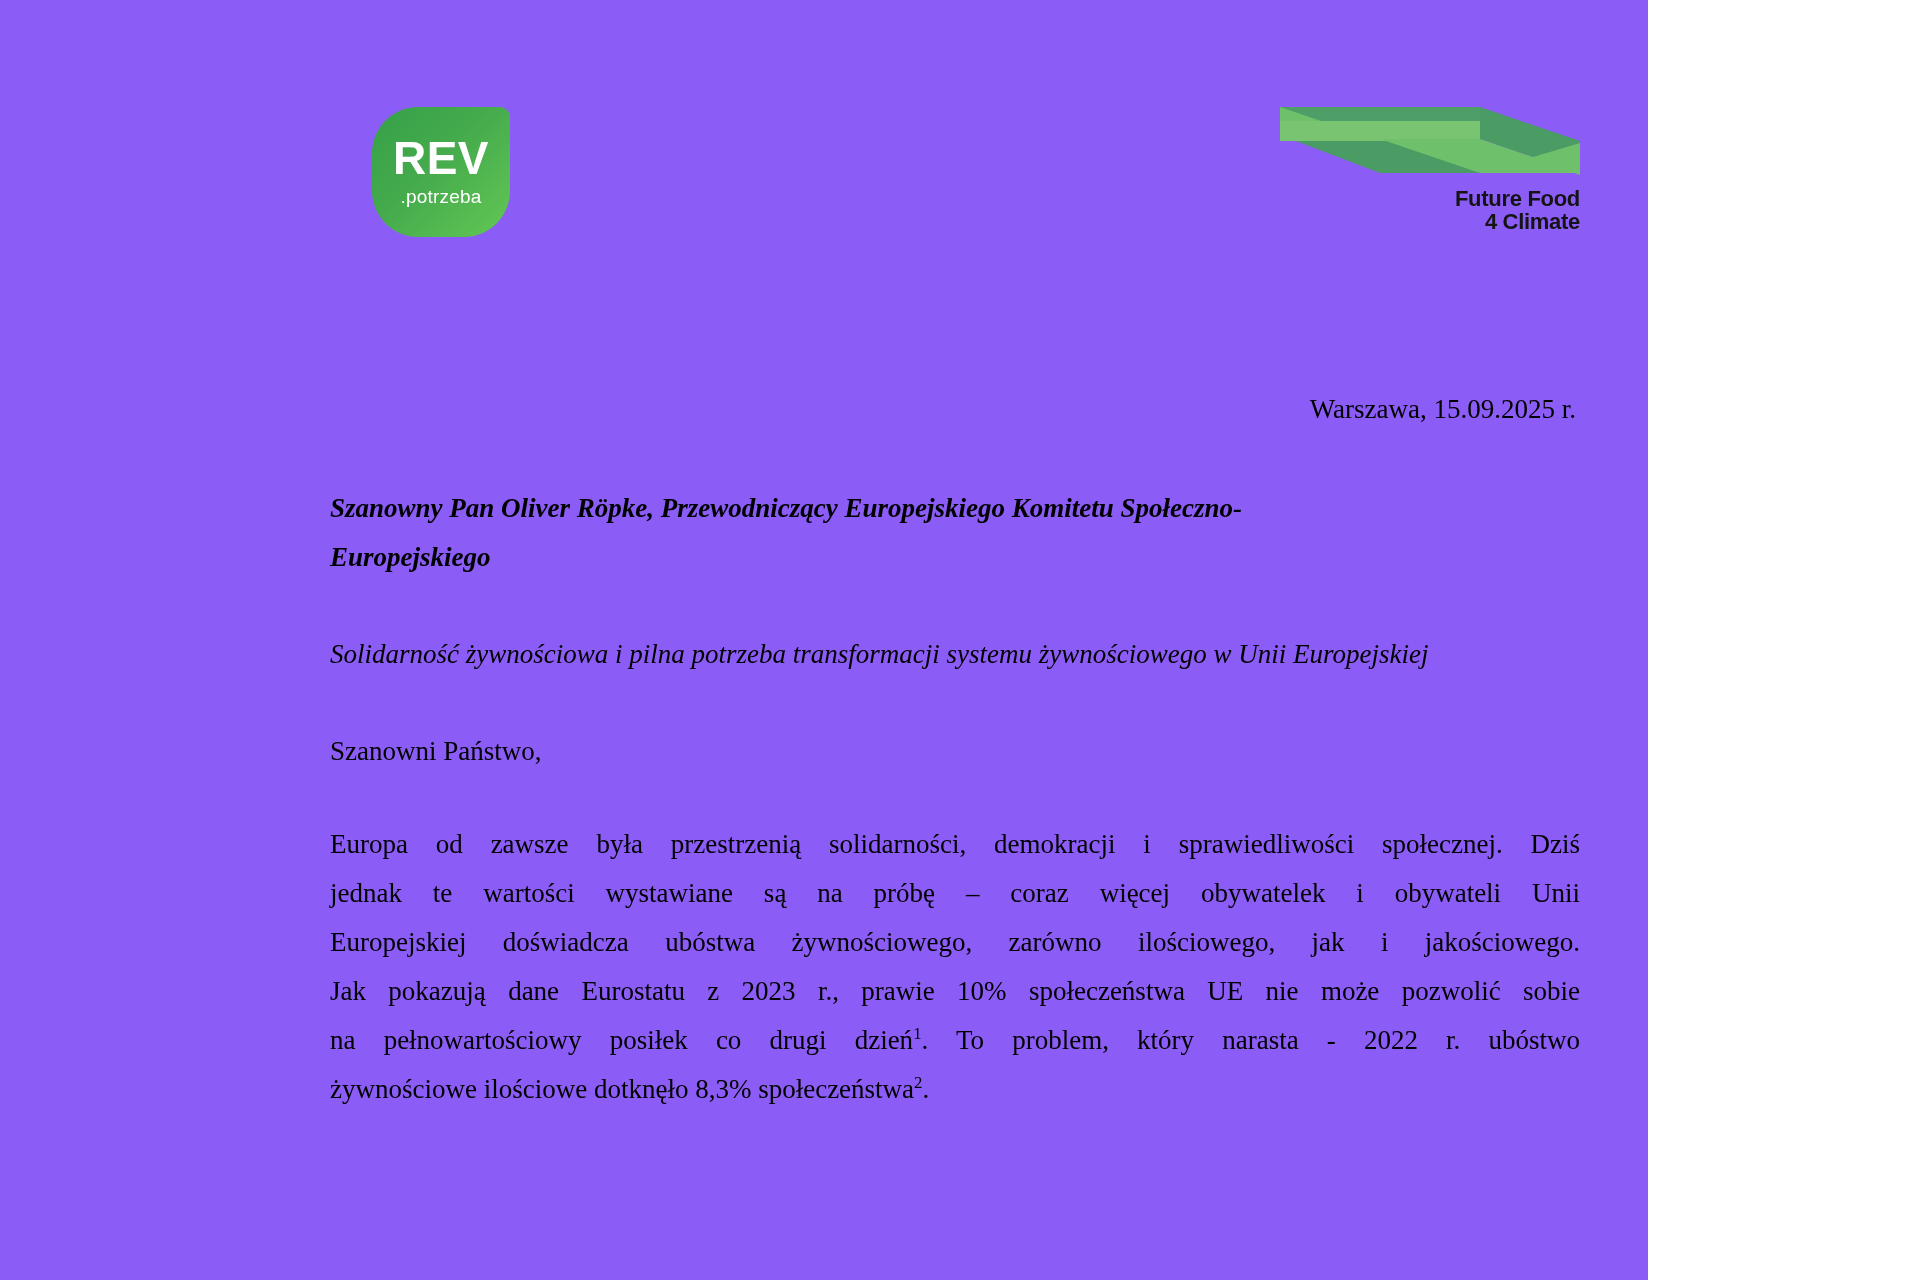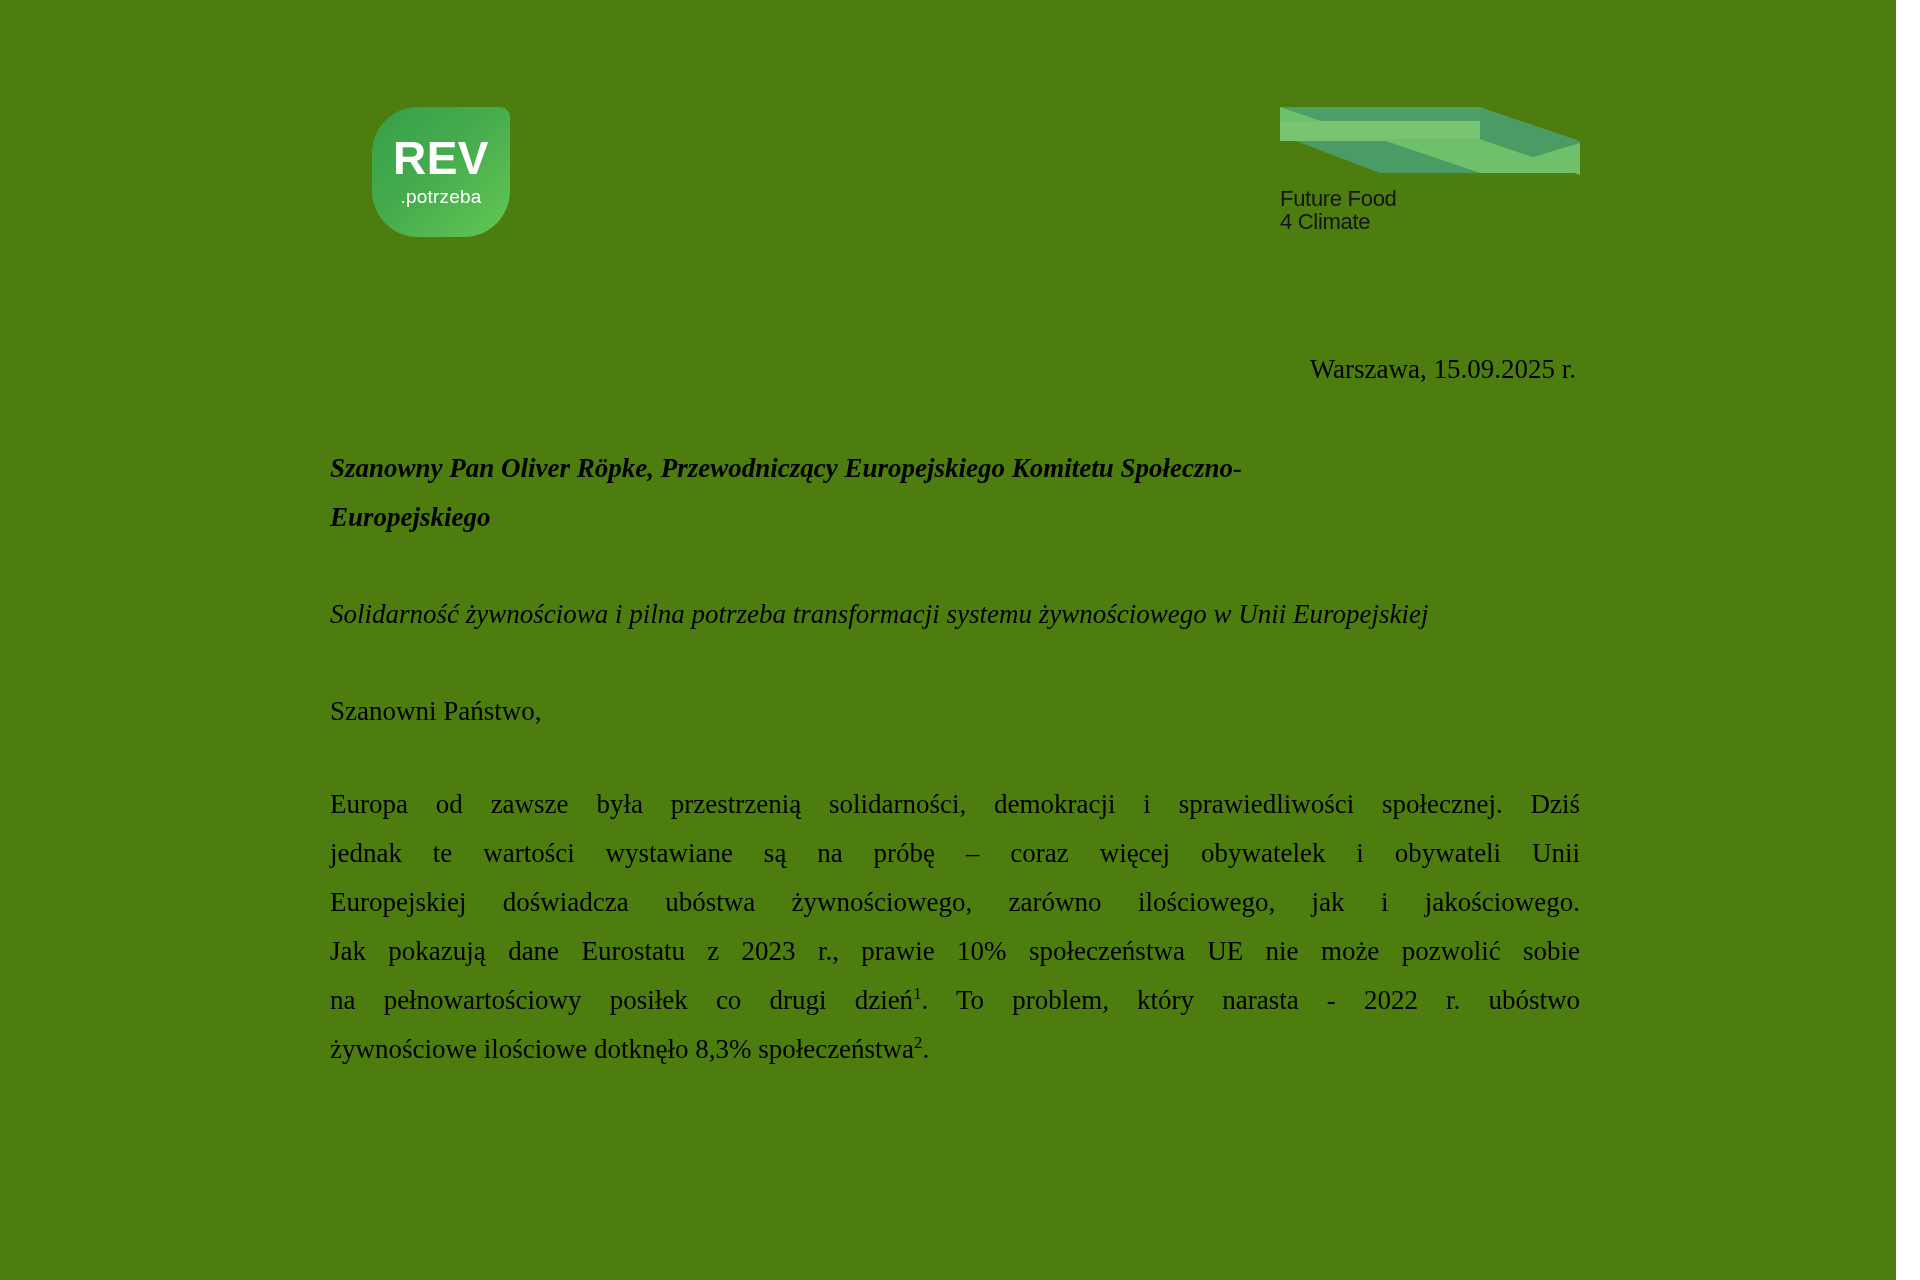--- a/index.html
+++ b/index.html
@@ -14,23 +14,23 @@
     overflow: hidden;
     font-family: "Liberation Serif", "DejaVu Serif", serif;
     color: #000000;
     position: relative;
   }
 
   .page {
     position: absolute;
     left: 0;
     top: 0;
-    width: 1896px;
+    width: 1648px;
     height: 1280px;
-    background: #4d7c0f;
+    background: #8b5cf6;
   }
 
   
   .letterhead {
     position: absolute;
     left: 330px;
     top: 95px;
     width: 1250px;
     height: 160px;
   }
@@ -88,43 +88,43 @@
     left: 0;
     top: 0;
     width: 300px;
     height: 96px;
   }
   .logo-ffc-wordmark {
     position: absolute;
     right: 0;
     top: 92px;
     width: 300px;
-    text-align: left;
+    text-align: right;
     font-family: "Liberation Sans", "DejaVu Sans", sans-serif;
-    font-weight: 400;
+    font-weight: 700;
     font-size: 22px;
     line-height: 23px;
     letter-spacing: -0.3px;
     color: #141414;
   }
 
   
   .content {
     position: absolute;
     left: 330px;
     top: 300px;
     width: 1250px;
   }
 
   .date-line {
     text-align: right;
     font-size: 27px;
     line-height: 34px;
     padding-right: 4px;
-    margin-top: 52px;
+    margin-top: 92px;
   }
 
   .addressee {
     margin-top: 58px;
     font-weight: 700;
     font-size: 27px;
     line-height: 49px;
     font-style: italic;
   }
   .addressee .ln { display: block; }

